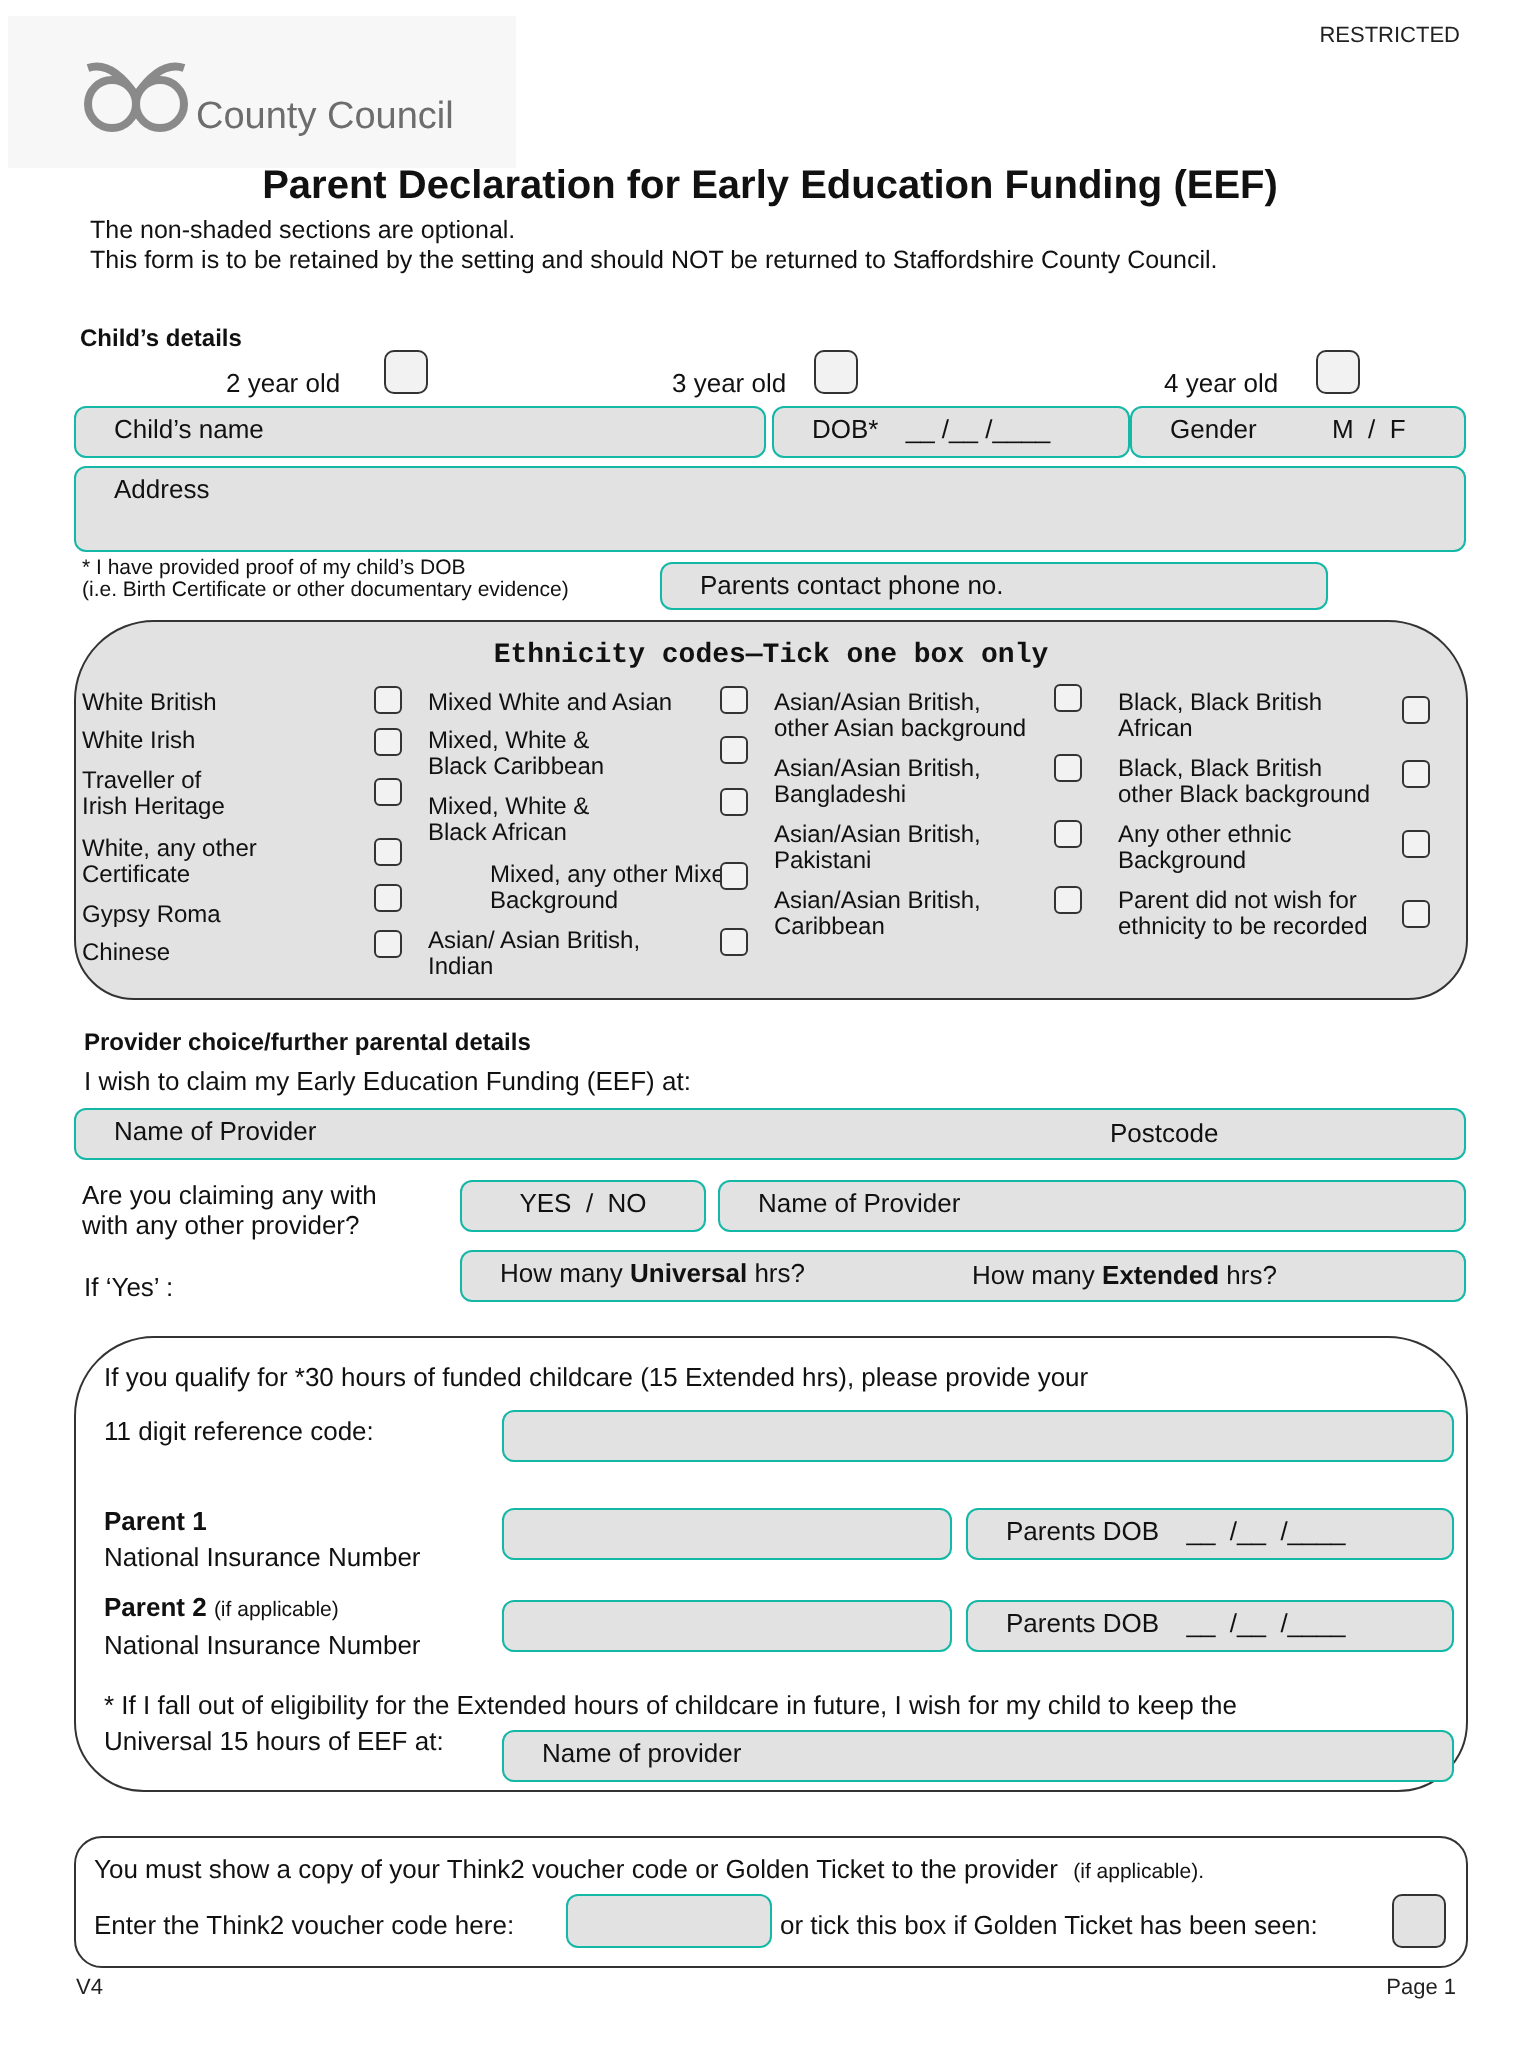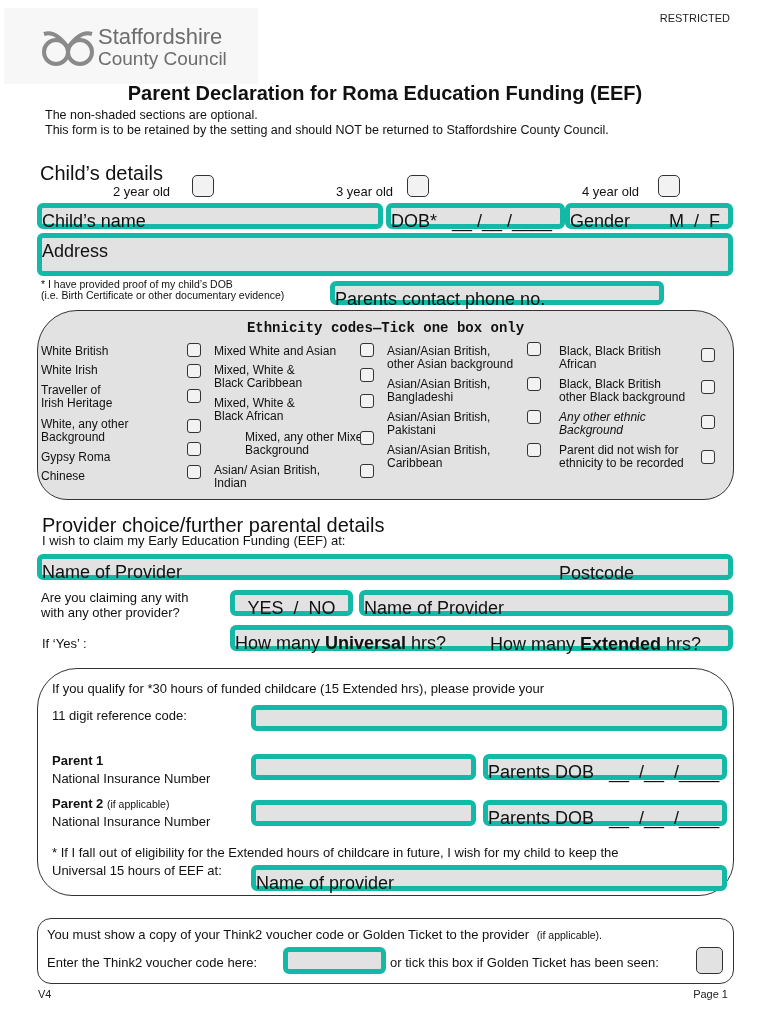--- a/index.html
+++ b/index.html
@@ -8,27 +8,27 @@
     font-family: "Liberation Sans", sans-serif; color: #111;
   }
   .abs { position: absolute; }
   .restricted { right: 40px; top: 12px; font-size: 11px; color: #222; }
   .logo-wrap { left: 4px; top: 8px; width: 254px; height: 76px; background: #f7f7f7; }
   .logo-text1 { left: 98px; top: 26px; font-size: 22px; color: #6d6d6d; }
   .logo-text2 { left: 98px; top: 48px; font-size: 19px; color: #6d6d6d; }
   .title { left: 0; width: 770px; top: 82px; text-align: center; font-size: 20px; font-weight: bold; }
   .intro { left: 45px; top: 108px; font-size: 12.5px; line-height: 14.5px; }
 
-  .h-section { font-weight: normal; font-size: 20px; }
+  .h-section { font-weight: bold; font-size: 12px; }
   .lbl { font-size: 13px; }
   .small { font-size: 10.5px; line-height: 11px; }
 
   .field {
-    position: absolute; background: #e2e2e2; border: 5px solid #14b8a6; border-radius: 6px;
-    box-sizing: border-box; font-size: 18px; padding: 3px 0;
+    position: absolute; background: #e2e2e2; border: 1px solid #14b8a6; border-radius: 6px;
+    box-sizing: border-box; font-size: 13px; padding: 3px 19px;
   }
   .cb {
     position: absolute; width: 14px; height: 14px; border: 1.3px solid #333; border-radius: 3px;
     background: #f2f2f2; box-sizing: border-box;
   }
   .cb-big { width: 22px; height: 22px; border-radius: 5px; }
 
   .panel {
     position: absolute; border: 1.3px solid #333; box-sizing: border-box; font-family: Liberation Mono, monospace;
   }
@@ -45,24 +45,23 @@
 
 <div class="abs restricted">RESTRICTED</div>
 <div class="abs logo-wrap">
   <svg class="abs" style="left:36px;top:20px" width="58" height="40" viewBox="0 0 58 40">
     <g fill="none" stroke="#8a8a8a" stroke-width="4">
       <circle cx="16" cy="24" r="12"></circle>
       <circle cx="40" cy="24" r="12"></circle>
       <path d="M4 6 Q16 2 28 20 Q40 2 52 6"></path>
     </g>
   </svg>
-  <div class="abs logo-text1" style="left:94px;top:16px">Staffordshire</div>
   <div class="abs logo-text2" style="left:94px;top:40px">County Council</div>
 </div>
-<div class="abs title">Parent Declaration for Roma Education Funding (EEF)</div>
+<div class="abs title">Parent Declaration for Early Education Funding (EEF)</div>
 <div class="abs intro">
   <div>The non-shaded sections are optional.</div>
   <div>This form is to be retained by the setting and should NOT be returned to Staffordshire County Council.</div>
 </div>
 
 <div class="abs h-section" style="left:40px;top:162px">Child’s details</div>
 <div class="abs lbl" style="left:113px;top:184px">2 year old</div>
 <div class="cb cb-big" style="left:192px;top:175px"></div>
 <div class="abs lbl" style="left:336px;top:184px">3 year old</div>
 <div class="cb cb-big" style="left:407px;top:175px"></div>
@@ -96,21 +95,21 @@
 </div>
 <div id="eth-items">
     <div class="eth-item" style="left: 41px; top: 345px; white-space: pre;">White British</div>
     <div class="cb" style="left: 187px; top: 343px;"></div>
     <div class="eth-item" style="left: 41px; top: 364px; white-space: pre;">White Irish</div>
     <div class="cb" style="left: 187px; top: 364px;"></div>
     <div class="eth-item" style="left: 41px; top: 384px; white-space: pre;">Traveller of
 Irish Heritage</div>
     <div class="cb" style="left: 187px; top: 389px;"></div>
     <div class="eth-item" style="left: 41px; top: 418px; white-space: pre;">White, any other
-Background</div>
+Certificate</div>
     <div class="cb" style="left: 187px; top: 419px;"></div>
     <div class="eth-item" style="left: 41px; top: 451px; white-space: pre;">Gypsy Roma</div>
     <div class="cb" style="left: 187px; top: 442px;"></div>
     <div class="eth-item" style="left: 41px; top: 470px; white-space: pre;">Chinese</div>
     <div class="cb" style="left: 187px; top: 465px;"></div>
     <div class="eth-item" style="left: 214px; top: 345px; white-space: pre;">Mixed White and Asian</div>
     <div class="cb" style="left: 360px; top: 343px;"></div>
     <div class="eth-item" style="left: 214px; top: 364px; white-space: pre;">Mixed, White &amp;
 Black Caribbean</div>
     <div class="cb" style="left: 360px; top: 368px;"></div>
@@ -134,21 +133,21 @@
     <div class="cb" style="left: 527px; top: 410px;"></div>
     <div class="eth-item" style="left: 387px; top: 444px; white-space: pre;">Asian/Asian British,
 Caribbean</div>
     <div class="cb" style="left: 527px; top: 443px;"></div>
     <div class="eth-item" style="left: 559px; top: 345px; white-space: pre;">Black, Black British
 African</div>
     <div class="cb" style="left: 701px; top: 348px;"></div>
     <div class="eth-item" style="left: 559px; top: 378px; white-space: pre;">Black, Black British
 other Black background</div>
     <div class="cb" style="left: 701px; top: 380px;"></div>
-    <div class="eth-item" style="left: 559px; top: 411px; white-space: pre; font-style: italic;">Any other ethnic
+    <div class="eth-item" style="left: 559px; top: 411px; white-space: pre;">Any other ethnic
 Background</div>
     <div class="cb" style="left: 701px; top: 415px;"></div>
     <div class="eth-item" style="left: 559px; top: 444px; white-space: pre;">Parent did not wish for
 ethnicity to be recorded</div>
     <div class="cb" style="left: 701px; top: 450px;"></div>
   </div>
 
 <div class="abs h-section" style="left:42px;top:514px">Provider choice/further parental details</div>
 <div class="abs lbl" style="left:42px;top:533px">I wish to claim my Early Education Funding (EEF) at:</div>
 <div class="field" style="left:37px;top:554px;width:696px;height:26px">

